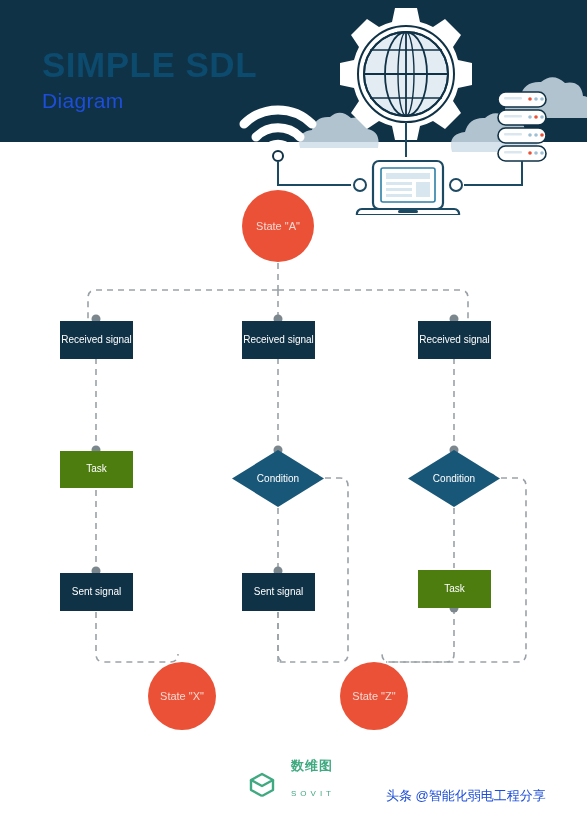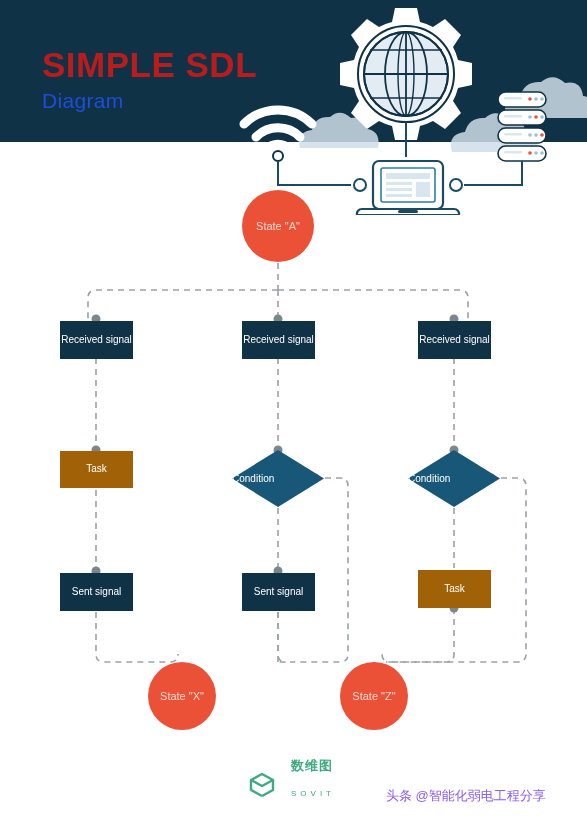--- a/index.html
+++ b/index.html
@@ -11,41 +11,41 @@
   }
   #root { position: relative; width: 587px; height: 816px; background:#ffffff; }
 
   
   .header-band {
     position: absolute; left: 0; top: 0; width: 587px; height: 142px;
     background: #103246;
   }
   .title-wrap { position: absolute; left: 42px; top: 47px; }
   .title {
-    font-size: 35px; font-weight: bold; color: #b91c1c;
+    font-size: 35px; font-weight: bold; color: #0c4a6e;
     letter-spacing: 0.5px; line-height: 1;
   }
   .subtitle {
     font-size: 21px; color: #1d4ed8; margin-top: 8px; line-height: 1;
     letter-spacing: 0.3px;
   }
   .header-art { position: absolute; left: 0; top: 0; width: 587px; height: 215px; }
 
   
   .flow-svg { position: absolute; left: 0; top: 0; width: 587px; height: 816px; }
 
   .box-node {
     position: absolute; display: flex; align-items: center; justify-content: center;
     text-align: center; color: #ffffff; font-size: 10px; line-height: 1.25;
   }
   .box-navy  { background: #103246; }
-  .box-gray  { background: #a16207; }
+  .box-gray  { background: #4d7c0f; }
 
   .diamond-node {
-    position: absolute; display: flex; align-items: center; 
+    position: absolute; display: flex; align-items: center; justify-content: center;
   }
   .diamond-shape {
     position: absolute; left: 0; top: 0; width: 100%; height: 100%;
     background: #195778;
     clip-path: polygon(50% 0%, 100% 50%, 50% 100%, 0% 50%);
   }
   .diamond-node span {
     position: relative; color: #ffffff; font-size: 10px; z-index: 2;
   }
 
@@ -60,21 +60,21 @@
   .logo-wrap {
     position: absolute; left: 249px; top: 759px;
     display: flex; align-items: flex-end; gap: 16px;
   }
   .logo-text { display: flex; flex-direction: column; line-height: 1; }
   .logo-cn { font-size: 13px; color: #3fa981; font-weight: bold; letter-spacing: 1px; }
   .logo-en { font-size: 8px; color: #3fa981; letter-spacing: 4px; margin-top: 18px; }
 
   .watermark {
     position: absolute; left: 386px; top: 787px;
-    font-size: 13px; color: #8b5cf6; white-space: nowrap;
+    font-size: 13px; color: #1d4ed8; white-space: nowrap;
   }
 </style>
 </head>
 <body>
 
 <div id="root">
 
   <div class="header-band"></div>
 
   <svg class="header-art" viewBox="0 0 587 215">

